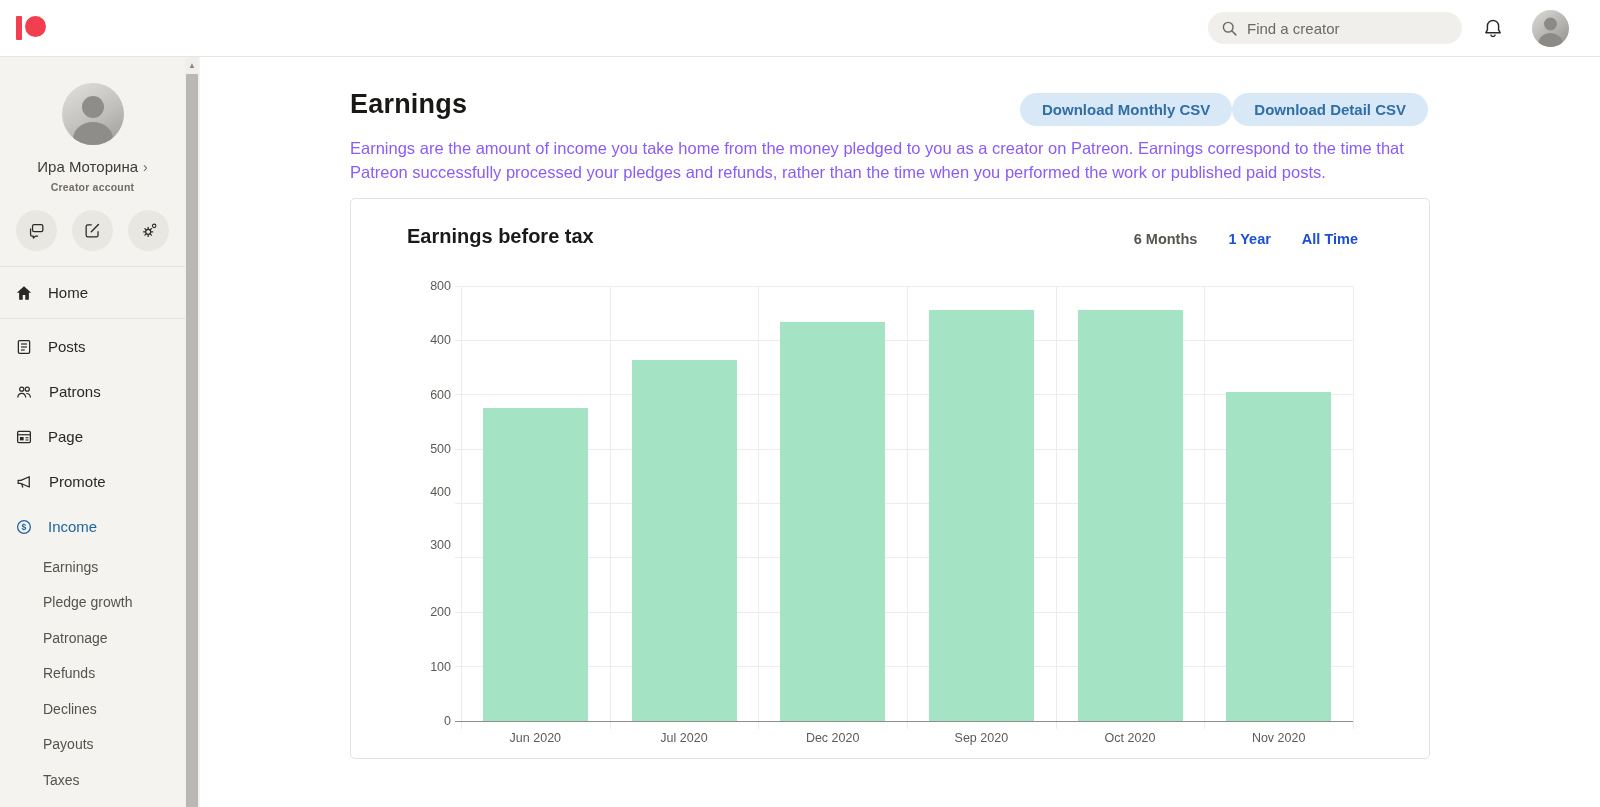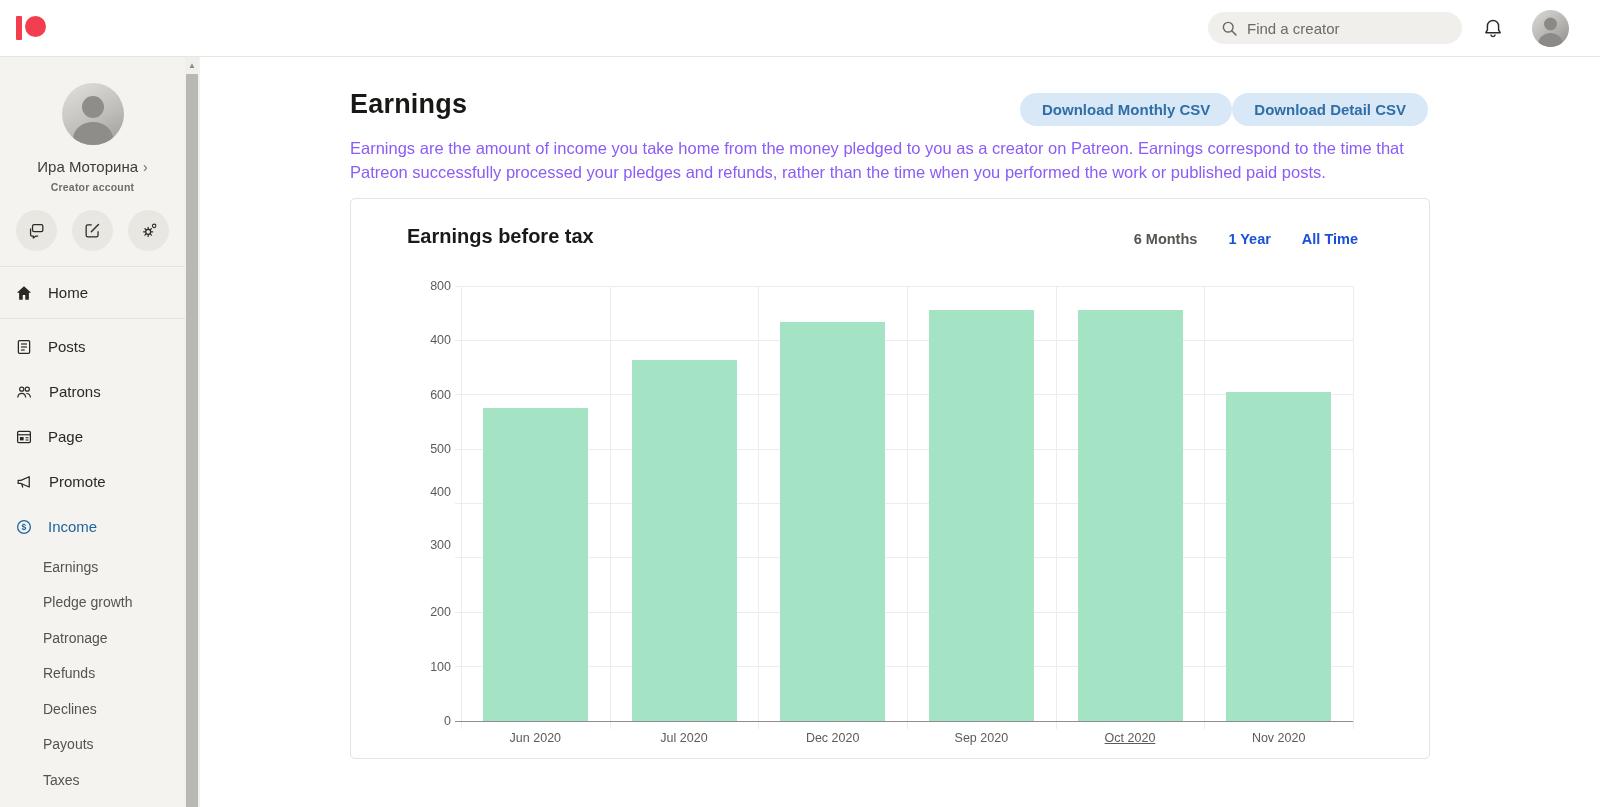--- a/index.html
+++ b/index.html
@@ -295,18 +295,18 @@
         <div class="vline" style="left: 891.5px;"></div>
         <div class="bar" style="left: 21.8333px; height: 313.2px; background: rgb(164, 227, 196);"></div>
         <div class="xtick" style="left: 0px; width: 148.667px;">Jun 2020</div>
         <div class="bar" style="left: 170.5px; height: 361.05px; background: rgb(164, 227, 196);"></div>
         <div class="xtick" style="left: 148.667px; width: 148.667px;">Jul 2020</div>
         <div class="bar" style="left: 319.167px; height: 399.113px; background: rgb(164, 227, 196);"></div>
         <div class="xtick" style="left: 297.333px; width: 148.667px;">Dec 2020</div>
         <div class="bar" style="left: 467.833px; height: 410.531px; background: rgb(164, 227, 196);"></div>
         <div class="xtick" style="left: 446px; width: 148.667px;">Sep 2020</div>
         <div class="bar" style="left: 616.5px; height: 410.531px; background: rgb(164, 227, 196);"></div>
-        <div class="xtick" style="left: 594.667px; width: 148.667px; text-decoration: underline;">Oct 2020</div>
+        <div class="xtick" style="left: 594.667px; width: 148.667px;">Oct 2020</div>
         <div class="bar" style="left: 765.167px; height: 328.969px; background: rgb(164, 227, 196);"></div>
         <div class="xtick" style="left: 743.333px; width: 148.667px;">Nov 2020</div>
       </div>
   </div>
 </div>
 
 </body></html>

